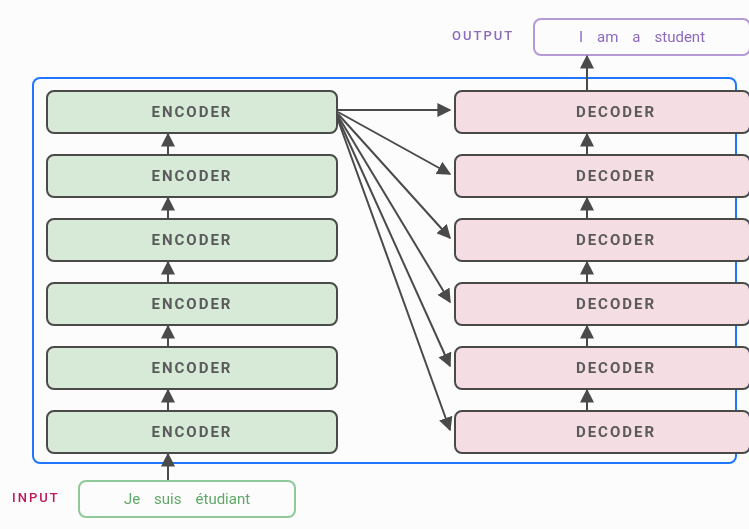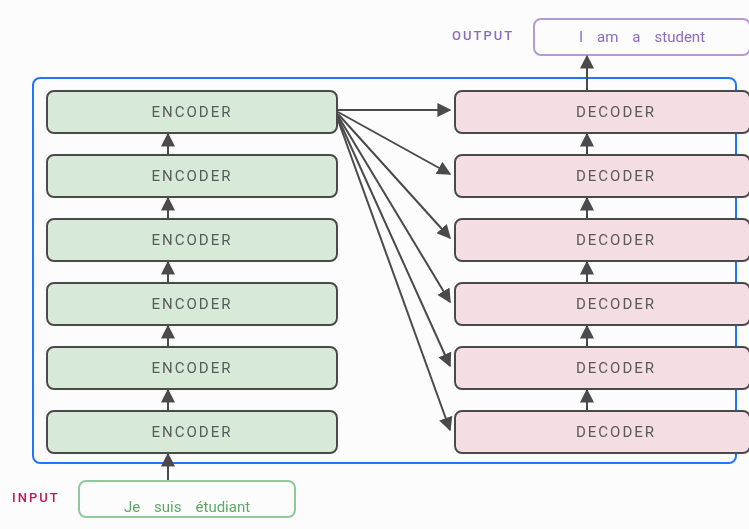--- a/index.html
+++ b/index.html
@@ -31,21 +31,21 @@
   }
   .block {
     position: absolute;
     border: 2px solid #4a4a4a;
     border-radius: 8px;
     display: flex;
     align-items: center;
     justify-content: center;
     font-size: 15px;
     letter-spacing: 2px;
-    font-weight: 400;
+    font-weight: 700;
     color: #5a5a5a;
   }
   .block.encoder {
     background: #d7ead7;
   }
   .block.decoder {
     background: #f5dde4;
     padding-left: 27px;
   }
   .io-box {
@@ -96,21 +96,21 @@
 
 <div class="block decoder" style="left:454px; top:90px; width:266px; height:40px;">DECODER</div>
 <div class="block decoder" style="left:454px; top:154px; width:266px; height:40px;">DECODER</div>
 <div class="block decoder" style="left:454px; top:218px; width:266px; height:40px;">DECODER</div>
 <div class="block decoder" style="left:454px; top:282px; width:266px; height:40px;">DECODER</div>
 <div class="block decoder" style="left:454px; top:346px; width:266px; height:40px;">DECODER</div>
 <div class="block decoder" style="left:454px; top:410px; width:266px; height:40px;">DECODER</div>
 
 <div class="label input" style="left:12px; top:490px;">INPUT</div>
 
-<div class="io-box input" style="left:78px; top:480px; width:186px; height:34px;align-items:flex-end;">
+<div class="io-box input" style="left:78px; top:480px; width:186px; height:34px;">
   <span>Je</span>
   <span>suis</span>
   <span>étudiant</span>
 </div>
 
 <svg class="arrows" width="749" height="529">
   <defs>
     <marker id="ah" viewBox="0 0 10 10" refX="9" refY="5" markerWidth="7" markerHeight="7" orient="auto-start-reverse">
       <path d="M 0 0 L 10 5 L 0 10 z" fill="#4a4a4a"></path>
     </marker>

